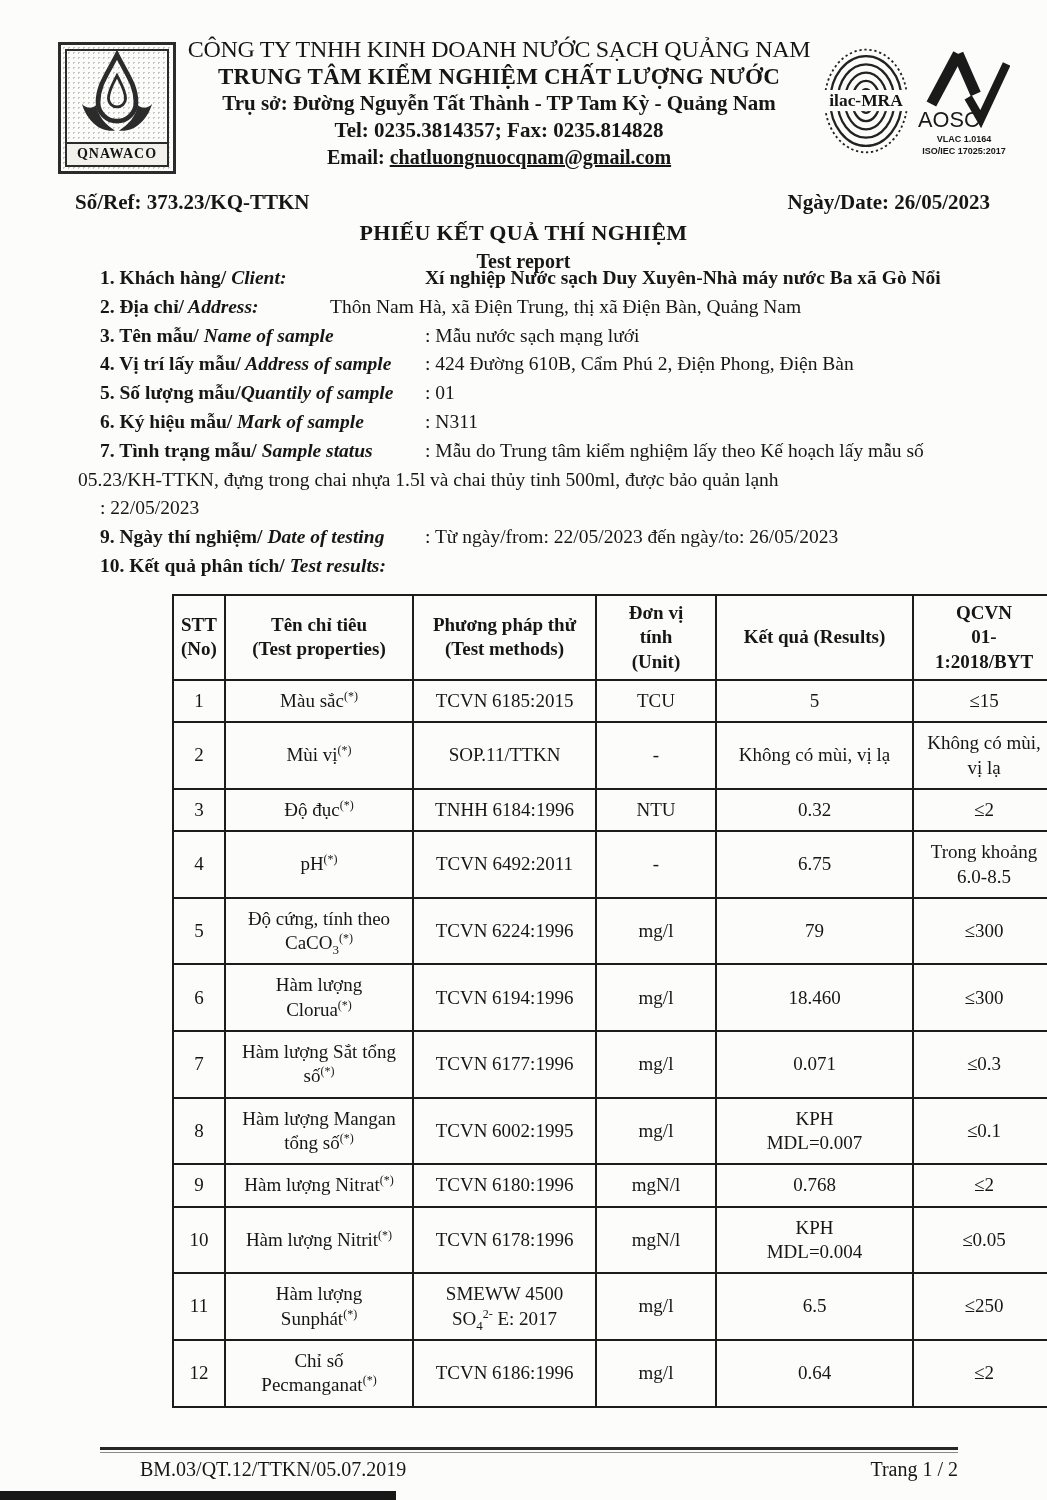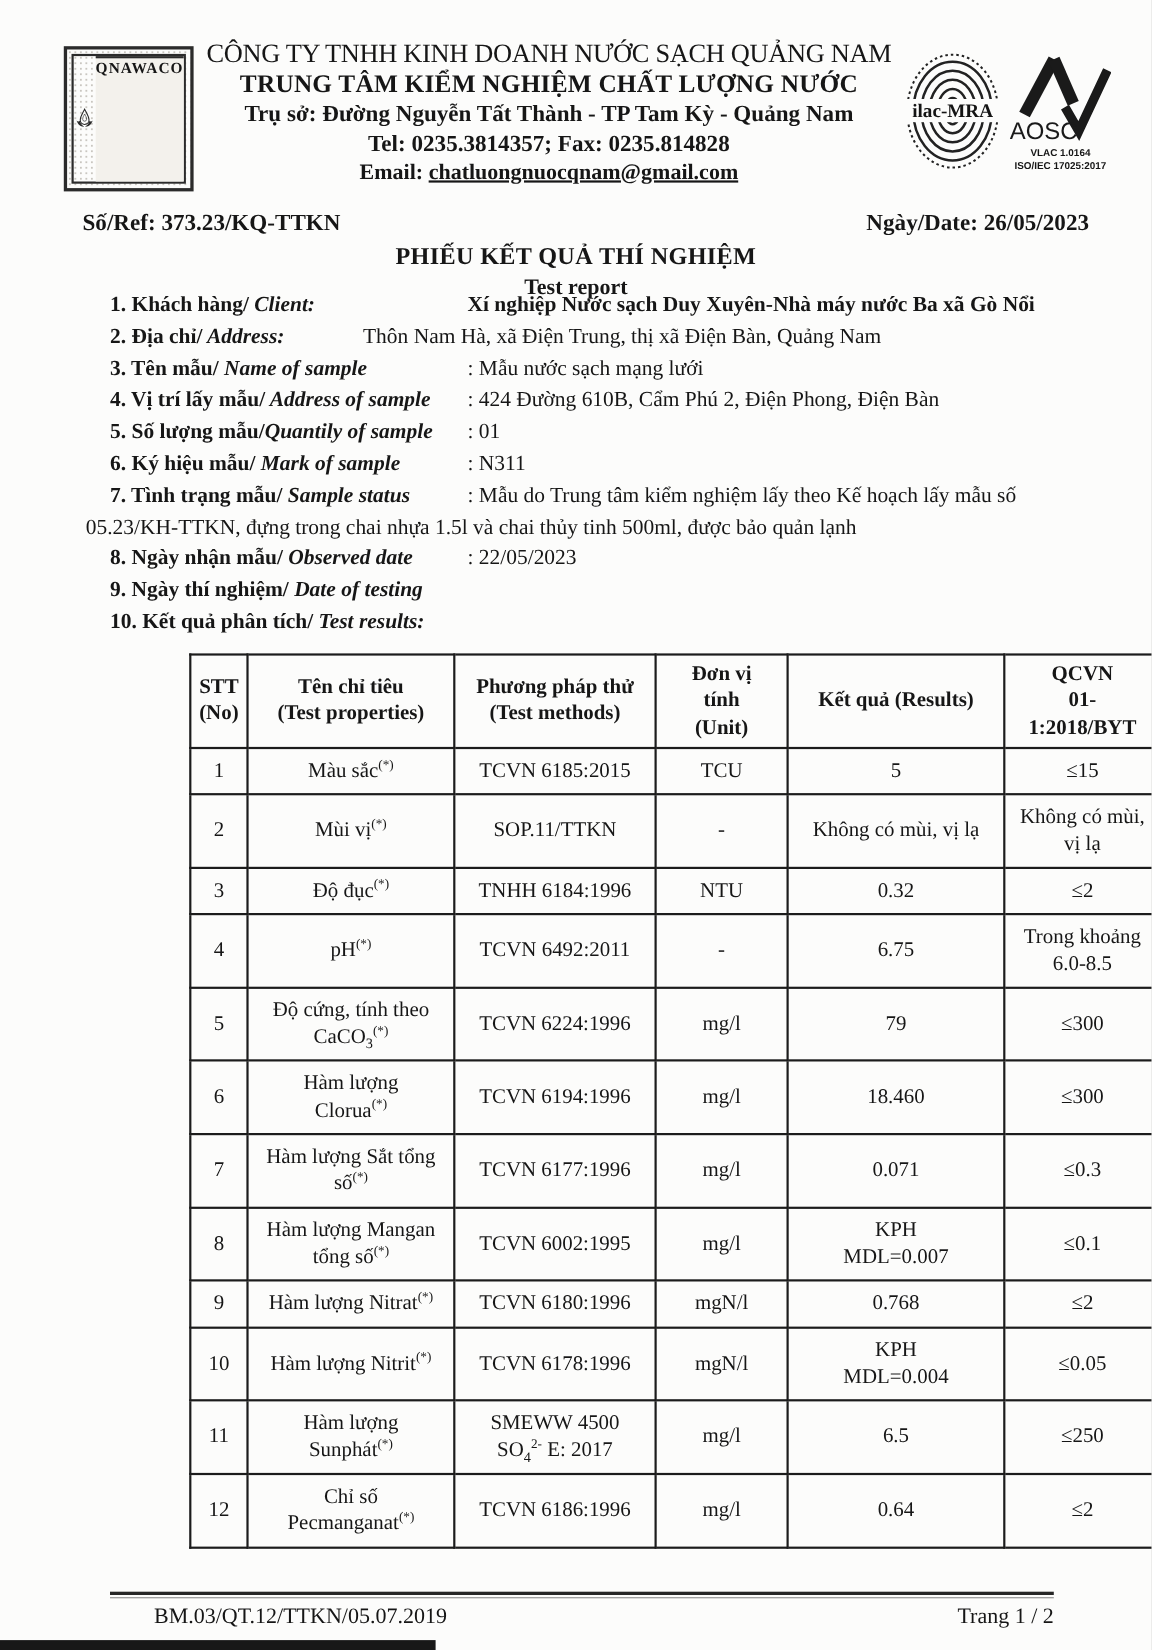--- a/index.html
+++ b/index.html
@@ -8,21 +8,21 @@
     background:#fcfcfb; overflow:hidden; color:#161616;
     font-family:"Liberation Serif","DejaVu Serif",serif;
   }
   
   .header { position:absolute; top:36px; left:58px; width:952px; display:flex; align-items:flex-start; }
   .stamp {
     width:104px; height:118px; border:3px solid #2b2b2b; padding:4px; margin-top:6px;
     background-image:radial-gradient(#c9c6c0 1px, transparent 1px); background-size:5px 5px;
     box-sizing:content-box; flex-shrink:0;
   }
-  .stamp-inner { border:2px solid #2b2b2b; height:100%; box-sizing:border-box; display:flex; flex-direction:row; }
+  .stamp-inner { border:2px solid #2b2b2b; height:100%; box-sizing:border-box; display:flex; flex-direction:column; }
   .stamp-emblem { flex:1; width:100%; }
   .stamp-label { border-top:2px solid #2b2b2b; text-align:center; font-weight:bold; font-size:14px; letter-spacing:1px; padding:2px 0 3px; background:#f3f1ec; }
   .header-center { flex:1; text-align:center; padding:0 6px; line-height:27px; }
   .hc1 { font-size:24px; letter-spacing:-0.3px; white-space:nowrap; }
   .hc2 { font-size:23px; font-weight:bold; letter-spacing:0.2px; white-space:nowrap; }
   .hc3 { font-size:21px; font-weight:bold; white-space:nowrap; }
   .hc4 { font-size:21px; font-weight:bold; }
   .hc5 { font-size:20px; font-weight:bold; }
   .hc5 .email { text-decoration:underline; }
   .header-right { width:188px; display:flex; gap:8px; margin-top:8px; flex-shrink:0; align-items:center; }
@@ -143,25 +143,25 @@
     <div class="item">
       <span class="lblwrap w1"><span class="lbl">6. Ký hiệu mẫu/</span><span class="lble"> Mark of sample</span></span>
       <span class="val">: N311</span>
     </div>
     <div class="item">
       <span class="lblwrap w1"><span class="lbl">7. Tình trạng mẫu/</span><span class="lble"> Sample status</span></span>
       <span class="val">: Mẫu do Trung tâm kiểm nghiệm lấy theo Kế hoạch lấy mẫu số</span>
     </div>
     <div class="cont">05.23/KH-TTKN, đựng trong chai nhựa 1.5l và chai thủy tinh 500ml, được bảo quản lạnh</div>
     <div class="item">
-      <span class="lblwrap w1"><span class="lbl">8. Ngày nhận mẫu/</span><span class="lble"> Observed date</span></span>
       <span class="val">: 22/05/2023</span>
     </div>
     <div class="item">
       <span class="lblwrap w1"><span class="lbl">9. Ngày thí nghiệm/</span><span class="lble"> Date of testing</span></span>
+      <span class="val">: Từ ngày/from: 22/05/2023  đến ngày/to: 26/05/2023</span>
     </div>
     <div class="item">
       <span class="lblwrap"><span class="lbl">10. Kết quả phân tích/</span><span class="lble"> Test results:</span></span>
     </div>
   </div>
 
   <div class="tablewrap">
     <table class="results">
       <colgroup>
         <col style="width:52px">

